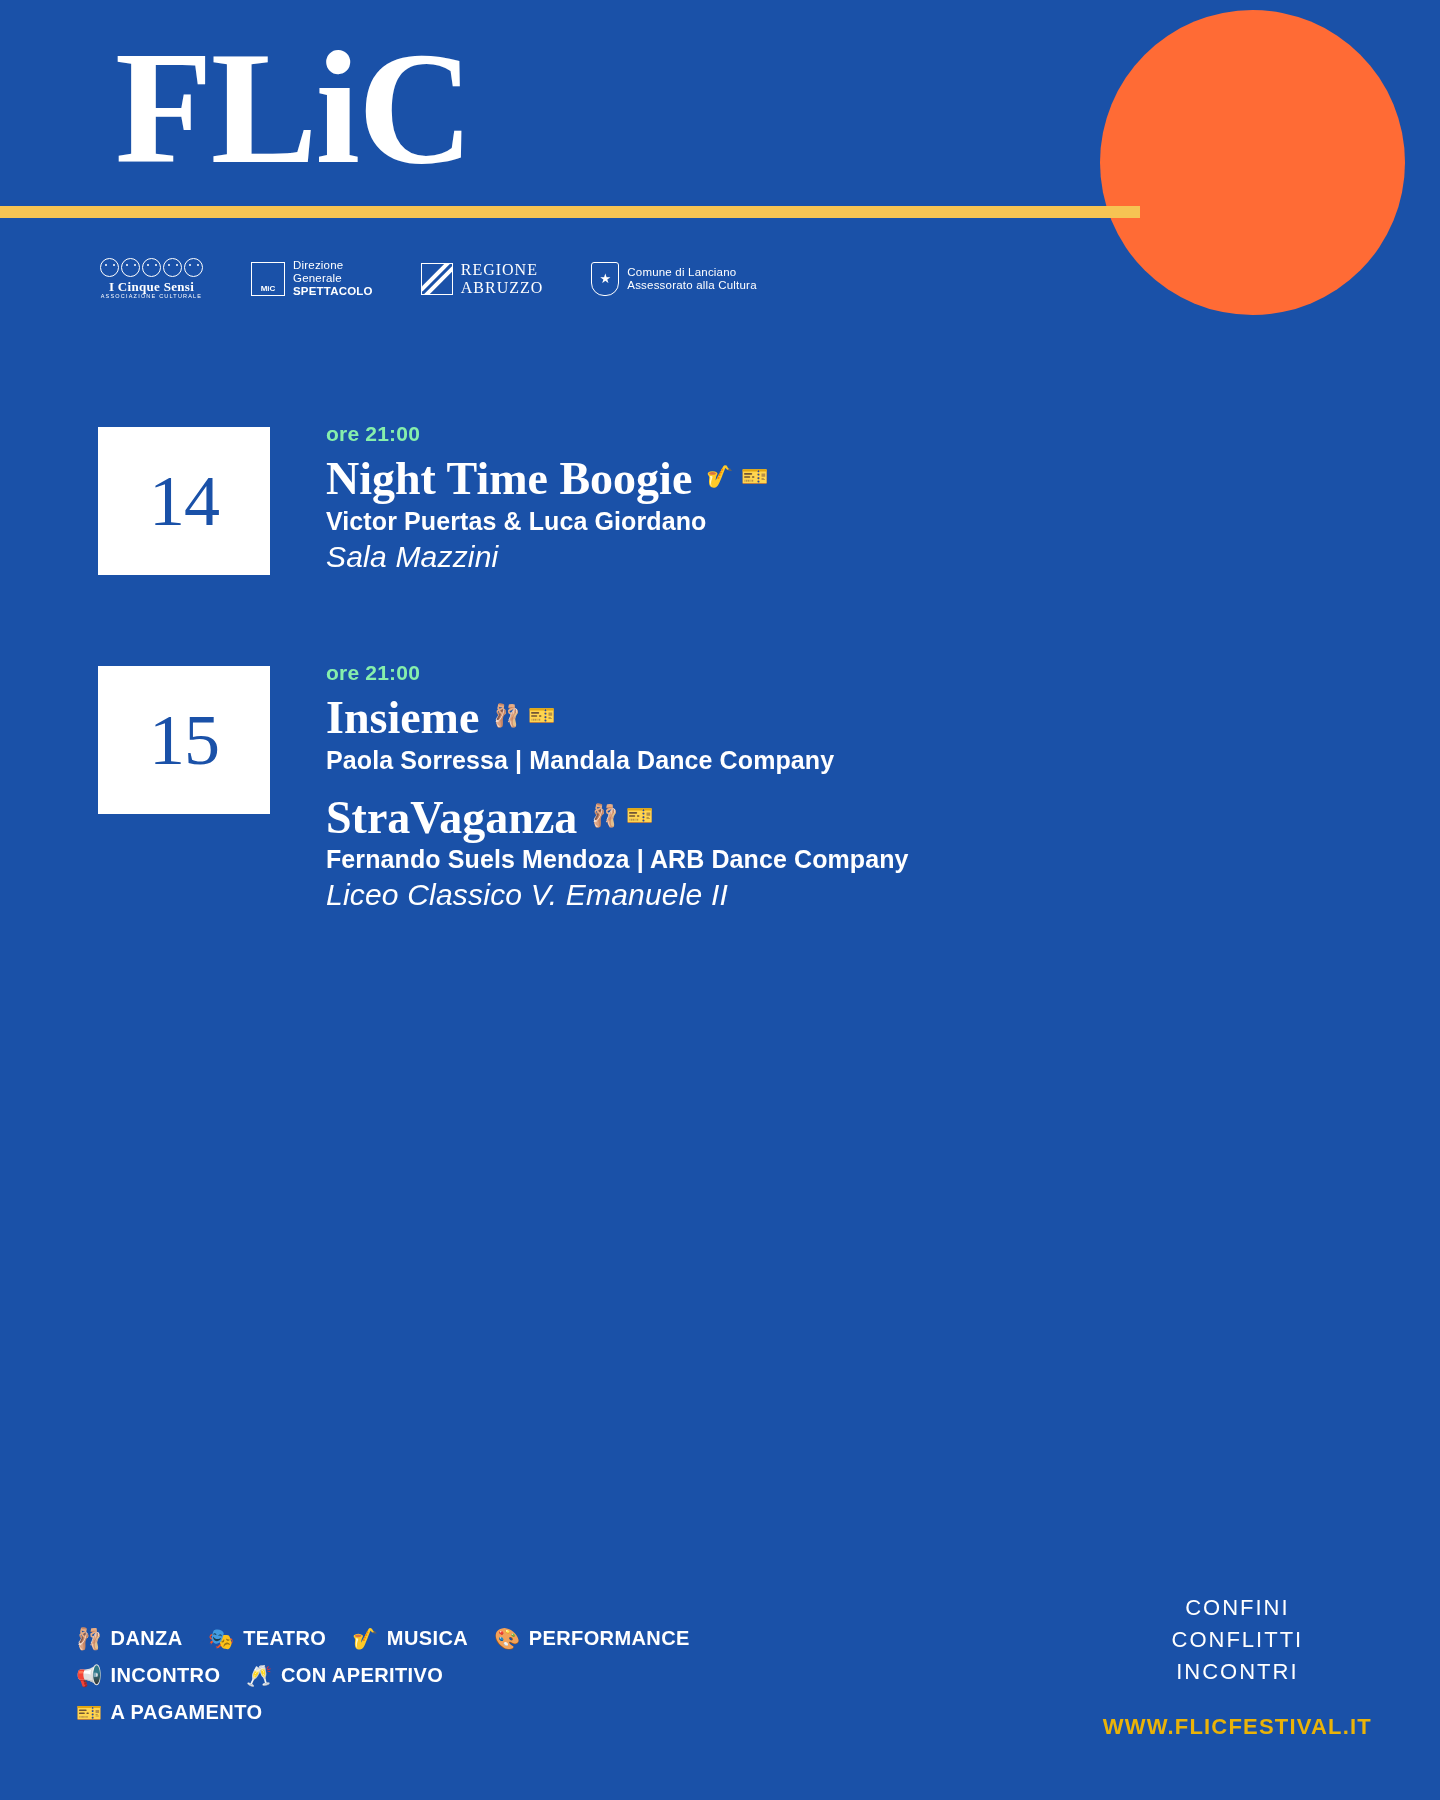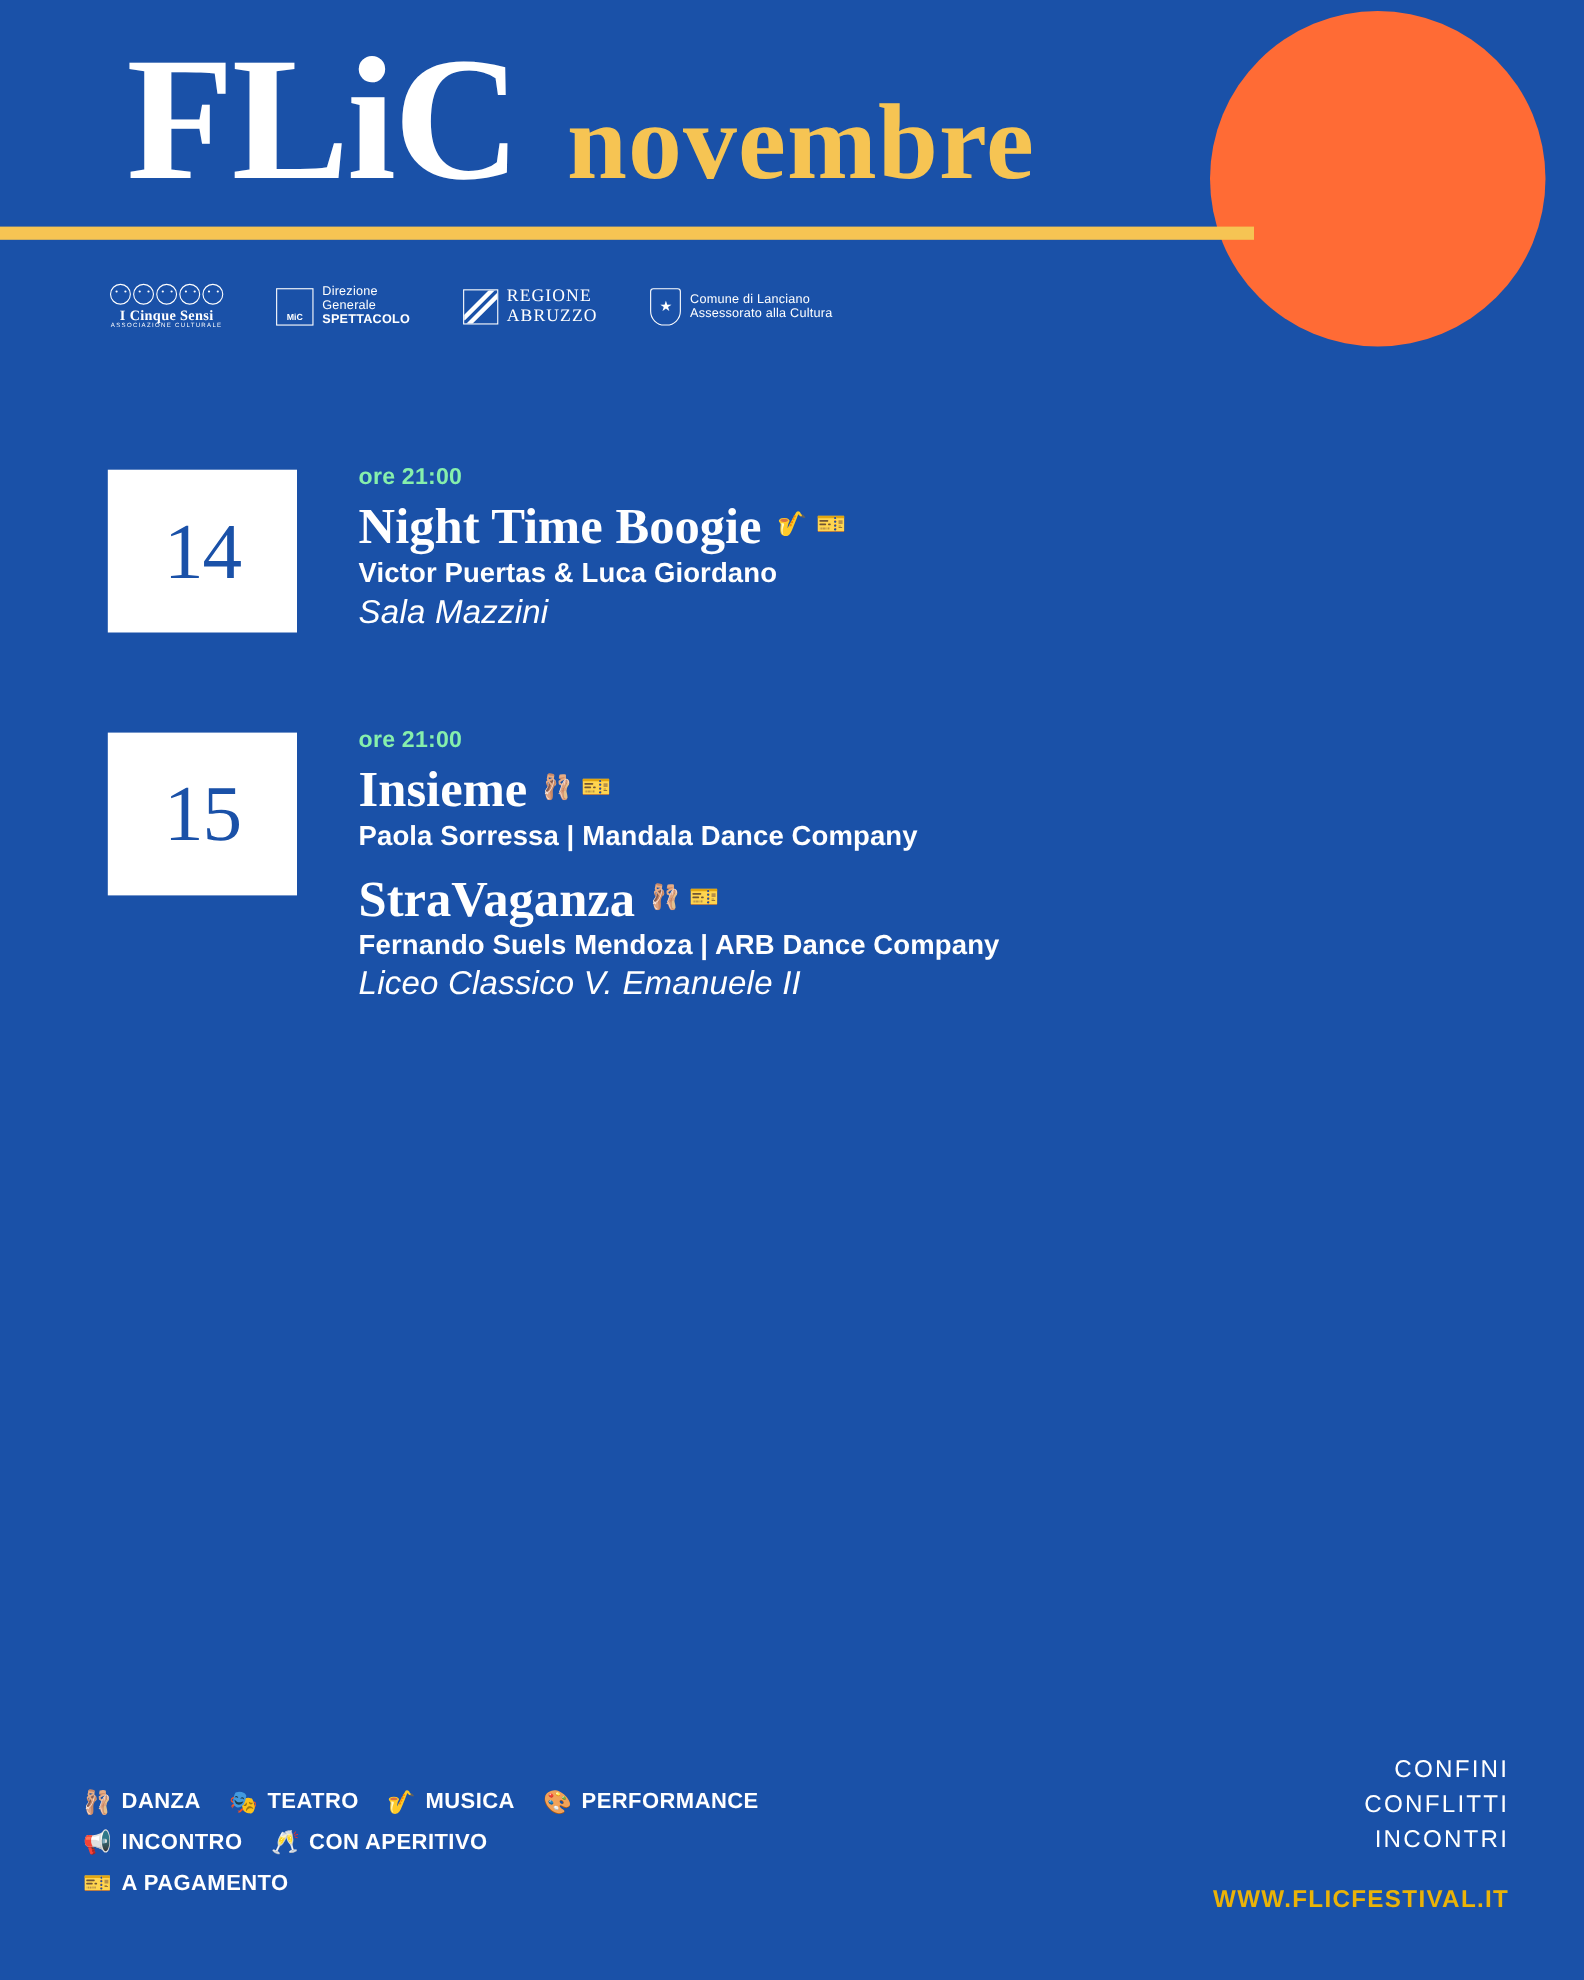--- a/index.html
+++ b/index.html
@@ -267,21 +267,21 @@
     font-size: 20px;
     font-weight: bold;
     letter-spacing: 0.4px;
   }
   .legend-item .g { font-size: 21px; line-height: 1; }
 
   .footer-right {
     position: absolute;
     right: 68px;
     bottom: 60px;
-    text-align: right;
+    text-align: center;
   }
   .confini {
     color: #ffffff;
     font-size: 22px;
     line-height: 1.45;
     letter-spacing: 2px;
     margin-bottom: 26px;
   }
   .site {
     color: #eab308;
@@ -291,21 +291,20 @@
   }
 </style>
 </head>
 <body>
 
 <div class="header">
   <div class="orange-circle"></div>
   <div class="yellow-rule"></div>
   <div class="logo-wrap">
     <span class="logo-flic">FLiC</span>
-    <span class="logo-month">novembre</span>
   </div>
 </div>
 
 <div class="sponsors">
 
   <div class="sponsor">
     <div class="faces">
       <div class="faces-row">
         <div class="face"></div>
           <div class="face"></div>

